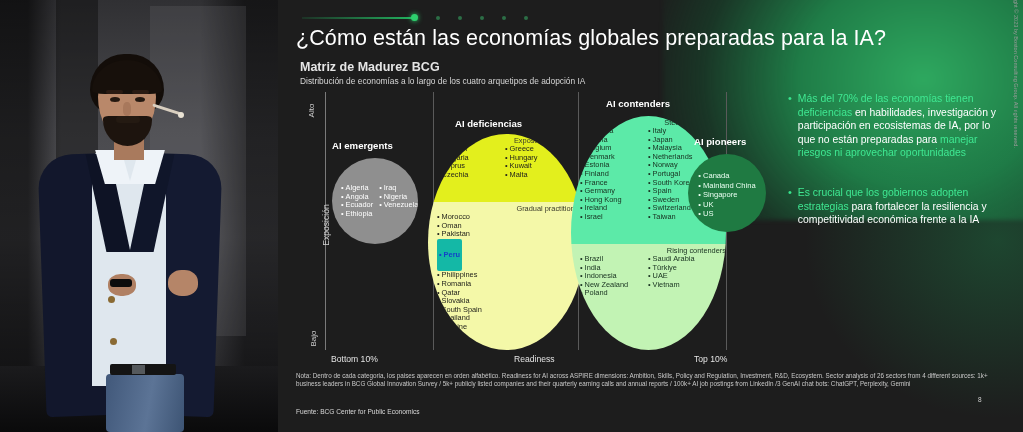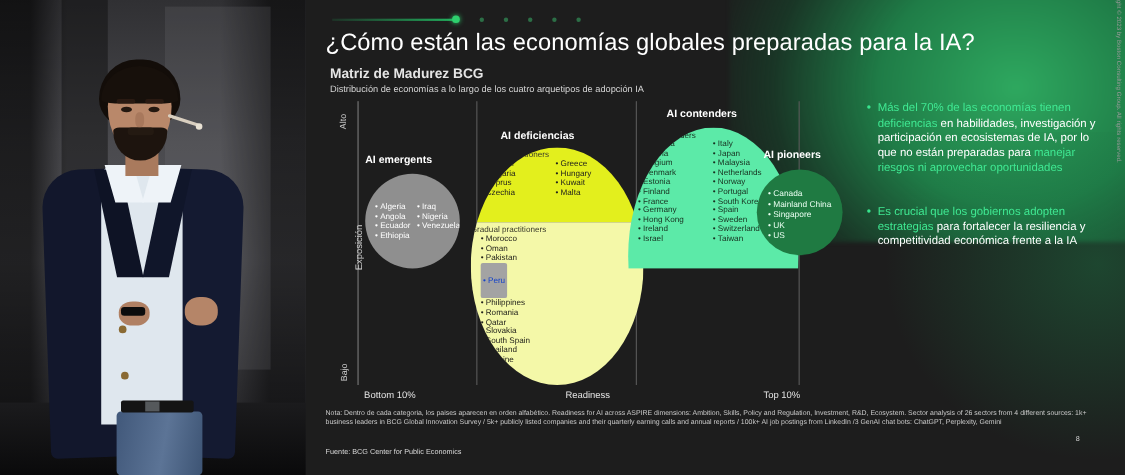--- a/index.html
+++ b/index.html
@@ -84,21 +84,21 @@
   #ylab-expo{top:128px;font-size:8.6px;}
   #ylab-bajo{top:242px;}
   .xlab{position:absolute;top:262px;color:#e3e3e3;font-size:8.6px;}
   #xlab-bottom{left:35px;}
   #xlab-read{left:218px;}
   #xlab-top{left:398px;}
 
   
   .bubble{position:absolute;border-radius:50%;overflow:hidden;}
   .blabel{position:absolute;color:#fff;font-size:9.6px;font-weight:700;white-space:nowrap;}
-  .sublabel{text-align:left;font-size:7.4px;color:#3a3a2a;padding-top:2px;}
+  .sublabel{text-align:right;font-size:7.4px;color:#3a3a2a;padding-top:2px;}
   .cols{display:flex;gap:6px;padding:0 9px;}
   .cols ul{list-style:none;margin:0;padding:0;}
   .cols li{font-size:7.4px;line-height:8.6px;color:#23231c;white-space:nowrap;}
   .cols li::before{content:"\2022";margin-right:2px;}
   .noB::before{content:"";margin-right:4px;}
 
   
   #b-emerg{left:36px;top:66px;width:86px;height:86px;background:#8f8f8f;}
   #b-emerg li{color:#fff;}
   #lab-emerg{left:36px;top:48px;}
@@ -246,21 +246,21 @@
             </ul>
           </div>
         </div>
         <div class="bot">
           <div class="sublabel">Gradual practitioners</div>
           <div class="cols">
             <ul>
               <li>Morocco</li>
               <li>Oman</li>
               <li>Pakistan</li>
-              <li style="color:#1342c8;font-weight:400;background:#a3a3a3;display:inline-block;padding:12px 2px;border-radius:2px">Peru</li>
+              <li style="color:#1342c8;font-weight:700;background:#14b8a6;display:inline-block;padding:12px 2px;border-radius:2px">Peru</li>
               <li>Philippines</li>
               <li>Romania</li>
               <li>Qatar</li>
               <li>Slovakia</li>
               <li>South Spain</li>
               <li>Thailand</li>
               <li>Ukraine</li>
             </ul>
           </div>
         </div>
@@ -292,20 +292,38 @@
               <li>Norway</li>
               <li>Portugal</li>
               <li>South Korea</li>
               <li>Spain</li>
               <li>Sweden</li>
               <li>Switzerland</li>
               <li>Taiwan</li>
             </ul>
           </div>
         </div>
+        <div class="bot">
+          <div class="sublabel">Rising contenders</div>
+          <div class="cols">
+            <ul style="width:62px">
+              <li>Brazil</li>
+              <li>India</li>
+              <li>Indonesia</li>
+              <li>New Zealand</li>
+              <li>Poland</li>
+            </ul>
+            <ul>
+              <li>Saudi Arabia</li>
+              <li>Türkiye</li>
+              <li>UAE</li>
+              <li>Vietnam</li>
+            </ul>
+          </div>
+        </div>
       </div>
 
       <div class="blabel" id="lab-pion">AI pioneers</div>
       <div class="bubble" id="b-pion">
         <div class="cols" style="padding-top:17px;justify-content:center">
           <ul>
             <li>Canada</li>
             <li>Mainland China</li>
             <li>Singapore</li>
             <li>UK</li>

